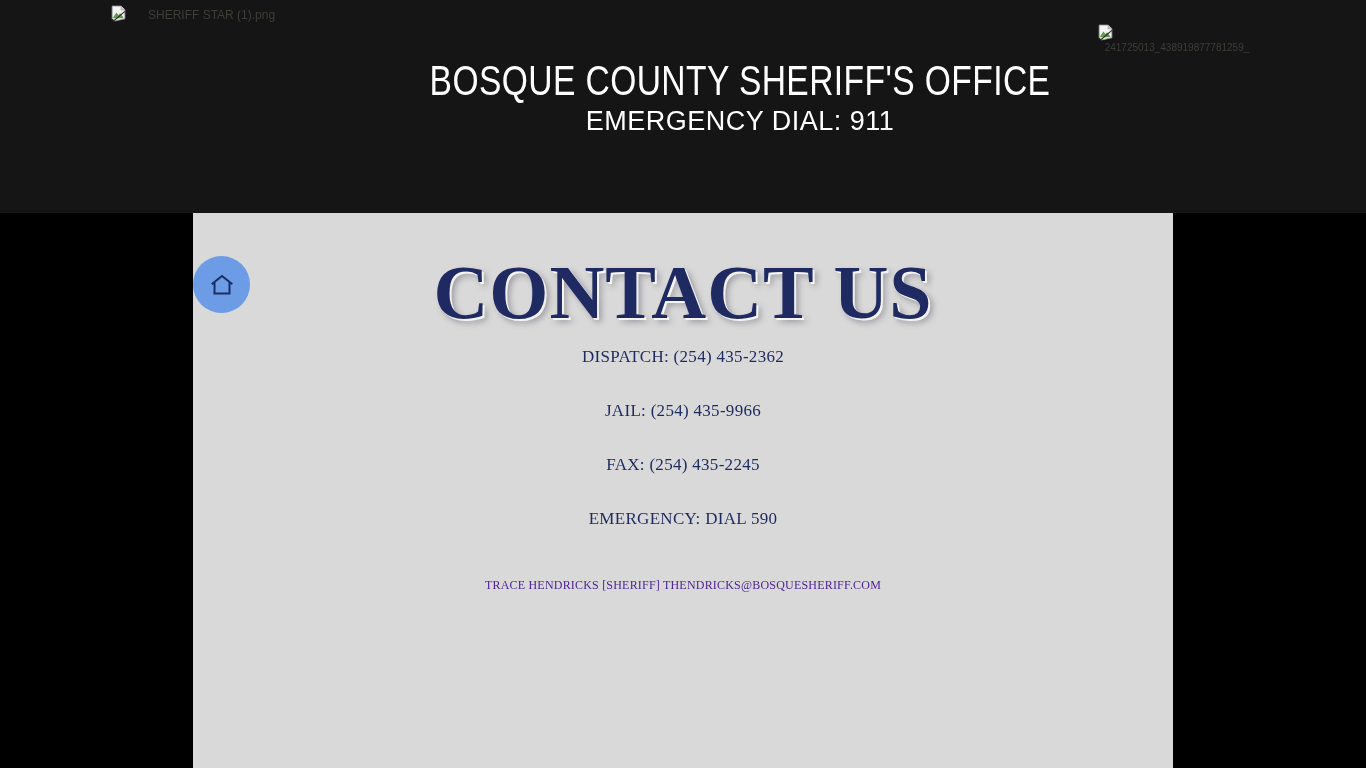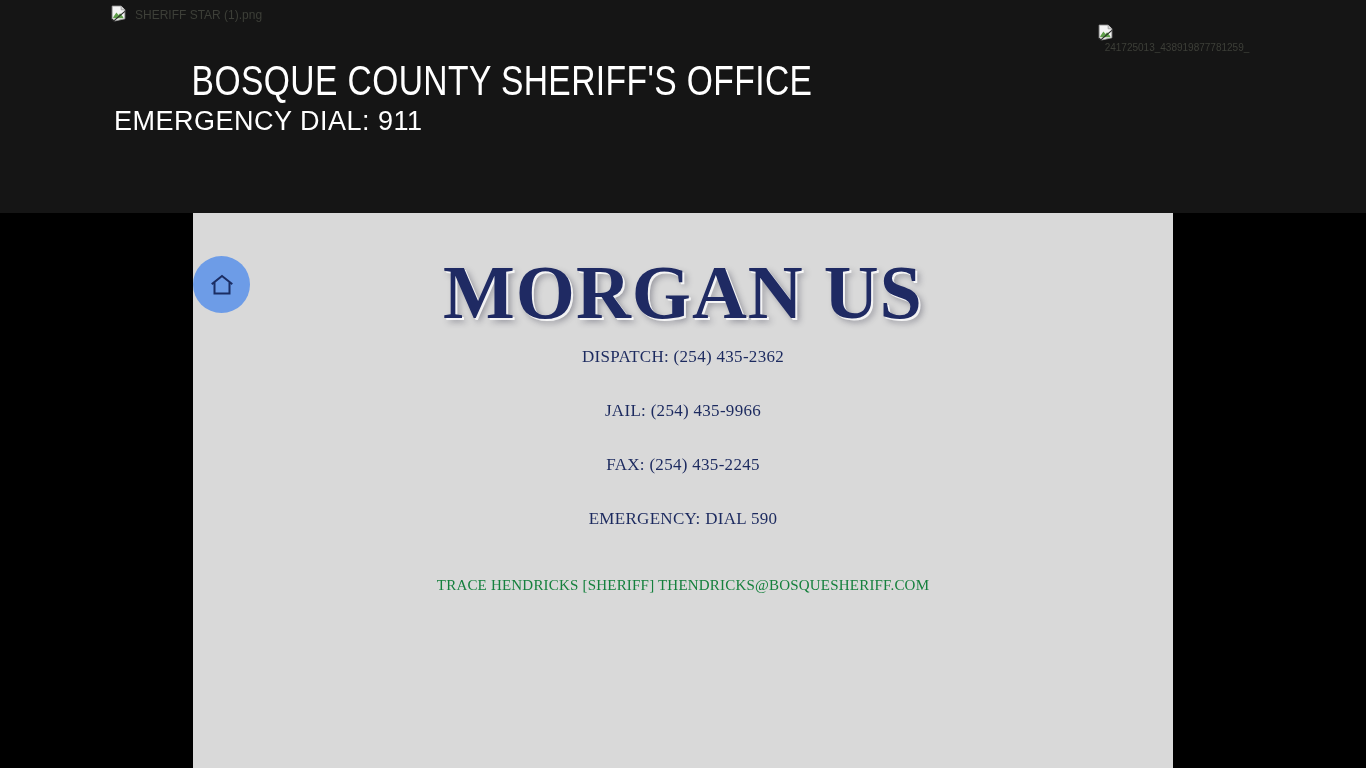--- a/index.html
+++ b/index.html
@@ -15,20 +15,21 @@
     position: absolute;
     top: 0; left: 0;
     width: 1366px; height: 213px;
     background: #151515;
   }
   .header-text {
     position: absolute;
     top: 60px; left: 0;
     width: 100%;
     padding-left: 114px; 
+    text-align: center;
     color: #ffffff;
   }
   .site-title {
     display: inline-block;
     font-size: 42px;
     font-weight: normal;
     letter-spacing: 0.5px;
     white-space: nowrap;
     transform: scaleX(0.80);
     transform-origin: center;
@@ -40,21 +41,21 @@
     letter-spacing: 0.5px;
     margin-top: 6px;
     line-height: 1.0;
   }
 
   
   .broken-img { position: absolute; color: #3d3f38; }
   .broken-img .alt-text { font-family: "Liberation Sans", sans-serif; }
   .broken-left {
     top: 5px; left: 110px;
-    display: flex; align-items: flex-start; gap: 8px;
+    display: flex; align-items: flex-start; gap: 21px;
   }
   .broken-left .alt-text { font-size: 12px; margin-top: 3px; }
   .broken-right {
     top: 24px; left: 1097px;
     width: 160px;
     display: block;
     text-align: center;
   }
   .broken-right .alt-text {
     display: block;
@@ -96,24 +97,24 @@
     text-shadow: 2px 2px 0 rgba(255,255,255,0.85), 4px 4px 6px rgba(50,50,70,0.40);
   }
   .phone-line {
     font-size: 17px;
     line-height: 26px;
     margin: 0 0 28px 0;
     color: #1c2a5f;
     letter-spacing: 0.3px;
   }
   .staff-line {
-    font-size: 15px;
+    font-size: 12px;
     line-height: 17px;
     margin: 0 0 41px 0;
-    color: #15803d;
+    color: #4c1d95;
     letter-spacing: 0.2px;
     white-space: pre-wrap;
   }
   .staff-line.first { margin-top: 45px; }
 </style>
 </head>
 <body>
 
 <header class="site-header">
 
@@ -145,21 +146,21 @@
 </header>
 
 <main class="content-panel">
 
   <button class="home-btn" type="button">
     <svg width="26" height="24" viewBox="0 0 26 24" fill="none">
       <path d="M3.5 10.5 L13 3 L22.5 10.5 M5.5 9.5 V20.5 H20.5 V9.5" stroke="#1b2d63" stroke-width="2" stroke-linecap="square" stroke-linejoin="miter"></path>
     </svg>
   </button>
 
-  <h1 class="contact-title">MORGAN US</h1>
+  <h1 class="contact-title">CONTACT US</h1>
 
   <p class="phone-line">DISPATCH: (254) 435-2362</p>
   <p class="phone-line">JAIL: (254) 435-9966</p>
   <p class="phone-line">FAX: (254) 435-2245</p>
   <p class="phone-line">EMERGENCY: DIAL 590</p>
 
   <p class="staff-line first">TRACE HENDRICKS [SHERIFF] THENDRICKS@BOSQUESHERIFF.COM</p>
 
 </main>
 

